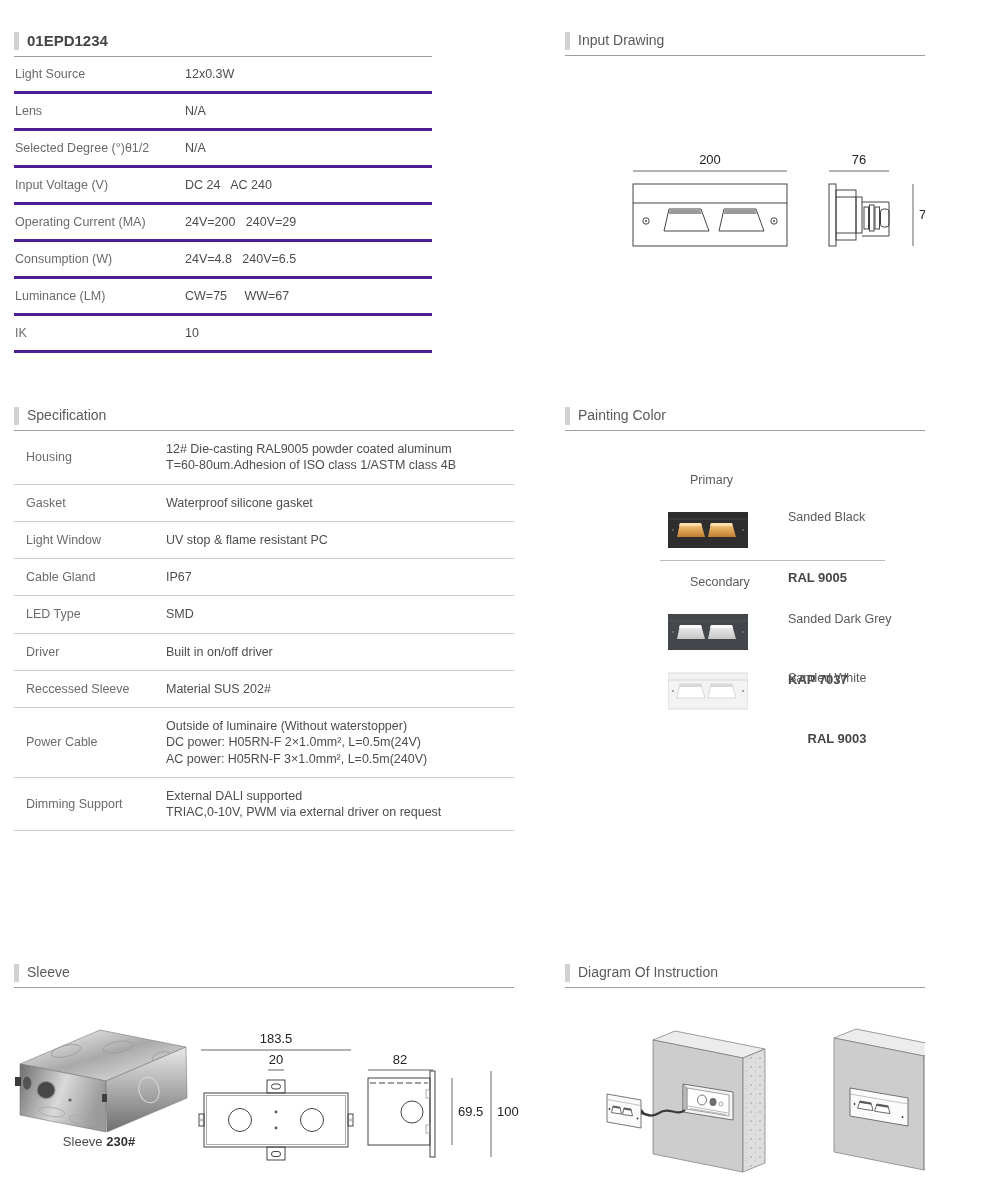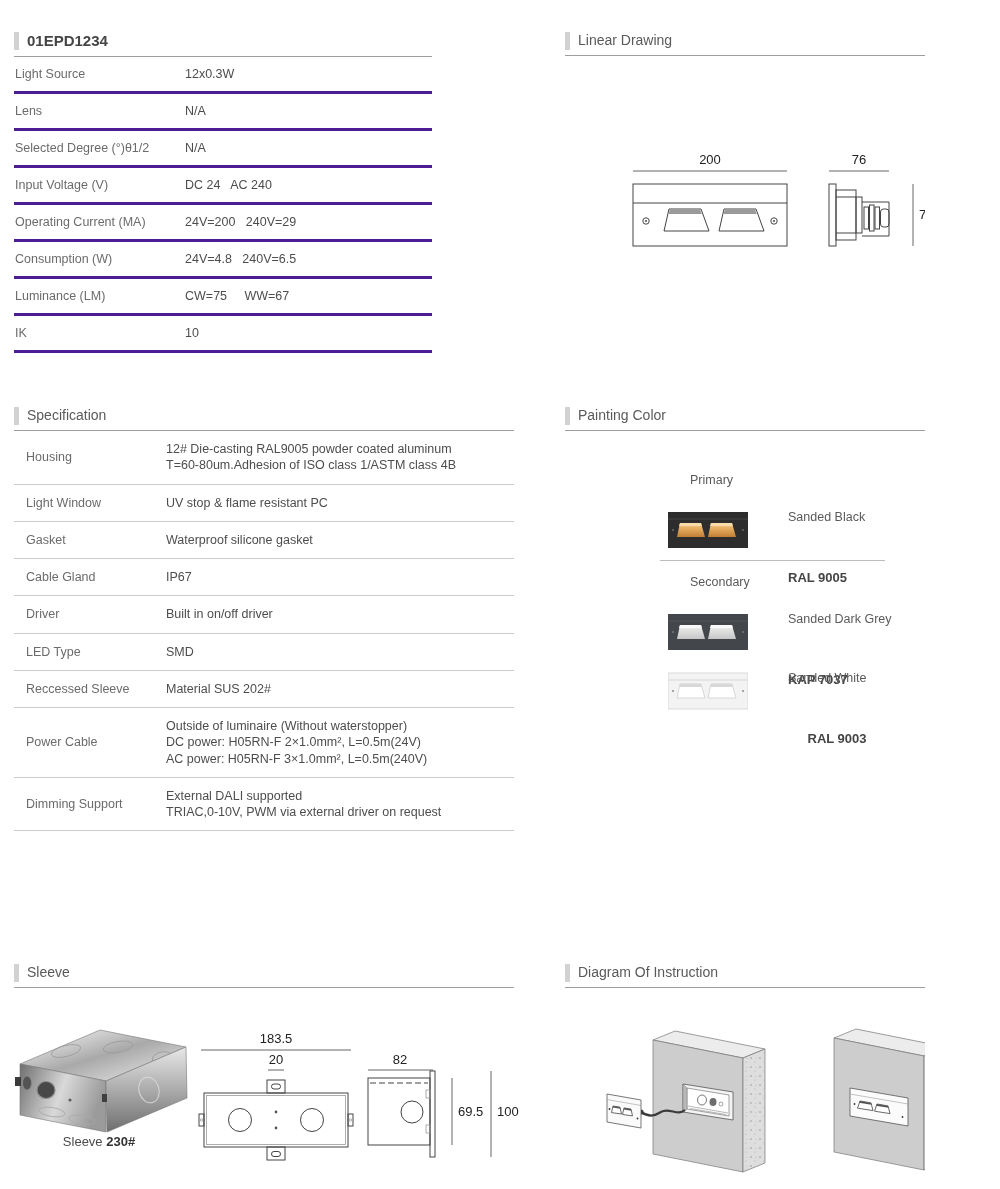--- a/index.html
+++ b/index.html
@@ -117,21 +117,21 @@
       <div class="prod-row">
         <div class="lbl">IK</div>
         <div class="val">10</div>
       </div>
     </div>
   </div>
 
   <div class="sec" style="left:565px; top:30px; width:423px; height:330px;">
     <div class="sec-h">
       <span class="bar"></span>
-      <span>Linear Drawing</span>
+      <span>Input Drawing</span>
     </div>
 
     <svg style="position:absolute; left:60px; top:120px;" width="170" height="105" viewBox="0 0 170 105">
       <text class="dim" x="85" y="14" text-anchor="middle">200</text>
       <line class="dl" x1="8" y1="21" x2="162" y2="21"></line>
       <rect class="ol" x="8" y="34" width="154" height="62"></rect>
       <line class="ol" x1="8" y1="53" x2="162" y2="53"></line>
       <path class="ol" d="M44,59 L76,59 L84,81 L39,81 Z"></path>
       <path d="M45,59.5 L75,59.5 L76.8,64 L43.4,64 Z" fill="#9a9a9a" stroke="none"></path>
       <path class="ol" d="M99,59 L131,59 L139,81 L94,81 Z"></path>
@@ -167,38 +167,38 @@
       <span class="bar"></span>
       <span>Specification</span>
     </div>
     <div>
       <div class="spec-row">
         <div class="lbl">Housing</div>
         <div class="val">12# Die-casting RAL9005 powder coated aluminum
 T=60-80um.Adhesion of ISO class 1/ASTM class 4B</div>
       </div>
       <div class="spec-row">
+        <div class="lbl">Gasket</div>
+        <div class="val">Waterproof silicone gasket</div>
+      </div>
+      <div class="spec-row">
         <div class="lbl">Light Window</div>
         <div class="val">UV stop &amp; flame resistant PC</div>
       </div>
       <div class="spec-row">
-        <div class="lbl">Gasket</div>
-        <div class="val">Waterproof silicone gasket</div>
-      </div>
-      <div class="spec-row">
         <div class="lbl">Cable Gland</div>
         <div class="val">IP67</div>
       </div>
       <div class="spec-row">
+        <div class="lbl">LED Type</div>
+        <div class="val">SMD</div>
+      </div>
+      <div class="spec-row">
         <div class="lbl">Driver</div>
         <div class="val">Built in on/off driver</div>
-      </div>
-      <div class="spec-row">
-        <div class="lbl">LED Type</div>
-        <div class="val">SMD</div>
       </div>
       <div class="spec-row">
         <div class="lbl">Reccessed Sleeve</div>
         <div class="val">Material SUS 202#</div>
       </div>
       <div class="spec-row">
         <div class="lbl">Power Cable</div>
         <div class="val">Outside of luminaire (Without waterstopper)
 DC power: H05RN-F 2×1.0mm², L=0.5m(24V)
 AC power: H05RN-F 3×1.0mm², L=0.5m(240V)</div>

